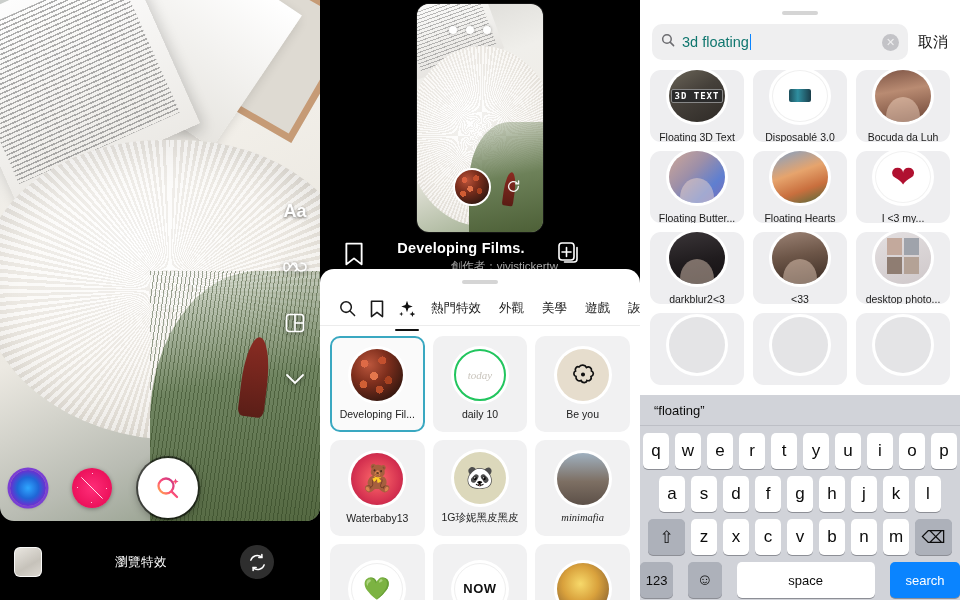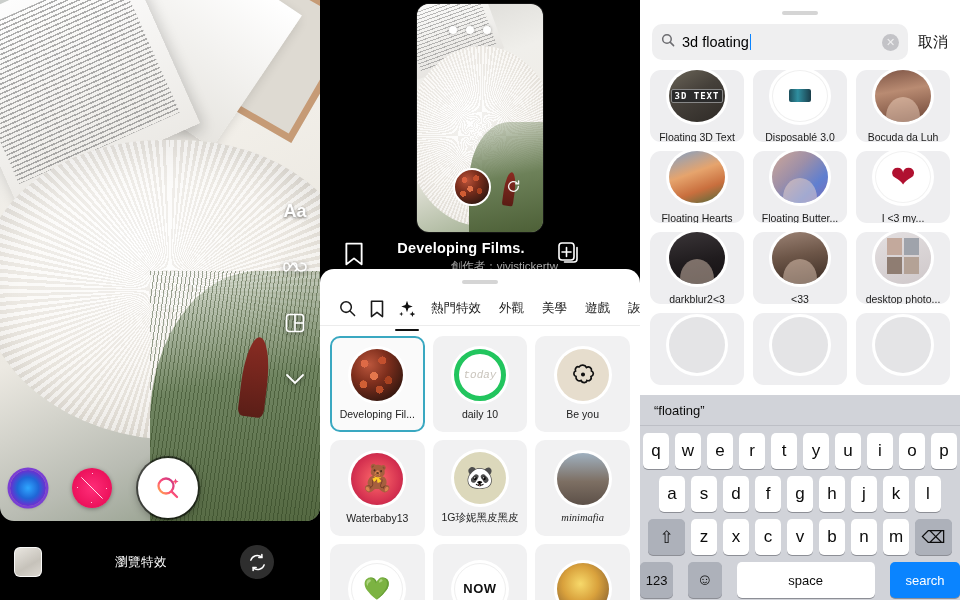--- a/index.html
+++ b/index.html
@@ -228,38 +228,38 @@
   .c-dev:after{
     content:""; position:absolute; inset:0;
     background:
       radial-gradient(circle 4px at 26% 28%, #dd6a46 0 99%, transparent),
       radial-gradient(circle 4px at 60% 22%, #c3502e 0 99%, transparent),
       radial-gradient(circle 4px at 44% 52%, #e4764c 0 99%, transparent),
       radial-gradient(circle 4px at 72% 60%, #a84120 0 99%, transparent),
       radial-gradient(circle 4px at 24% 68%, #d05f34 0 99%, transparent),
       radial-gradient(circle 4px at 55% 78%, #b94c28 0 99%, transparent);
   }
-  .c-today { background:#fff; border:5px solid #22c55e; font-style:italic; font-family:Liberation Mono, monospace; color:#c9c4bc; }
+  .c-today { background:#fff; border:2px solid #22c55e; font-style:italic; font-family:Liberation Serif, serif; color:#c9c4bc; }
   .c-beyou { background:#e6ddcd; }
   .c-water { background:radial-gradient(circle, #ff6b6b 0%, #d32f4f 65%, #a8203d 100%); }
   .c-panda { background:#dcd8bb; }
   .c-mini  { background:linear-gradient(180deg,#9fb0bf 0%, #7d6f63 55%, #5c5048 100%); }
   .c-heart { background:#fff; border:1px solid #efefef; }
   .c-now   { background:#fff; border:1px solid #efefef; font-weight:bold; color:#111; font-size:13px; letter-spacing:.5px; }
   .c-flower{ background:radial-gradient(circle at 45% 40%, #f7d96a 0%, #d9a13c 42%, #6b4a2c 100%); }
 
   
   #panel-search { background:#fff; }
   .s-grab { width:36px; height:4px; border-radius:3px; background:#d5d5d5; margin:11px auto 0; }
   .searchrow { display:flex; align-items:center; gap:10px; padding:9px 12px 10px; }
   .searchbox {
     flex:1; height:36px; background:#efeff0; border-radius:10px;
     display:flex; align-items:center; gap:7px; padding:0 9px;
   }
-  .s-text { font-size:14.5px; color:#000000; flex:1; position:relative; }
+  .s-text { font-size:14.5px; color:#0f766e; flex:1; position:relative; }
   .s-caret { display:inline-block; width:1.5px; height:16px; background:#0a84ff; vertical-align:-3px; margin-left:1px; }
   .s-clear {
     width:17px; height:17px; border-radius:50%; background:#c3c3c7; color:#efeff0;
     display:flex; align-items:center; justify-content:center; font-size:11px; line-height:1;
   }
   .s-cancel { font-size:15px; color:#111; }
 
   .sgrid { display:grid; grid-template-columns:repeat(3,1fr); gap:9px; padding:0 10px; }
   .s-tile {
     background:#eeeef0; border-radius:11px; height:72px;
@@ -547,26 +547,26 @@
           <i></i>
         </div>
       <div class="s-label">Disposablé 3.0</div>
     </div>
     <div class="s-tile">
       <div class="s-circle sc-bocuda face"></div>
       <div class="s-label">Bocuda da Luh</div>
     </div>
 
     <div class="s-tile">
+      <div class="s-circle sc-fbutter face"></div>
+      <div class="s-label">Floating Butter...</div>
+    </div>
+    <div class="s-tile">
       <div class="s-circle sc-fhearts"></div>
       <div class="s-label">Floating Hearts</div>
-    </div>
-    <div class="s-tile">
-      <div class="s-circle sc-fbutter face"></div>
-      <div class="s-label">Floating Butter...</div>
     </div>
     <div class="s-tile">
       <div class="s-circle sc-i3my">
         <span style="font-size:30px;color:#b01030">❤</span>
       </div>
       <div class="s-label">I &lt;3 my...</div>
     </div>
 
     <div class="s-tile">
       <div class="s-circle sc-dark face"></div>

